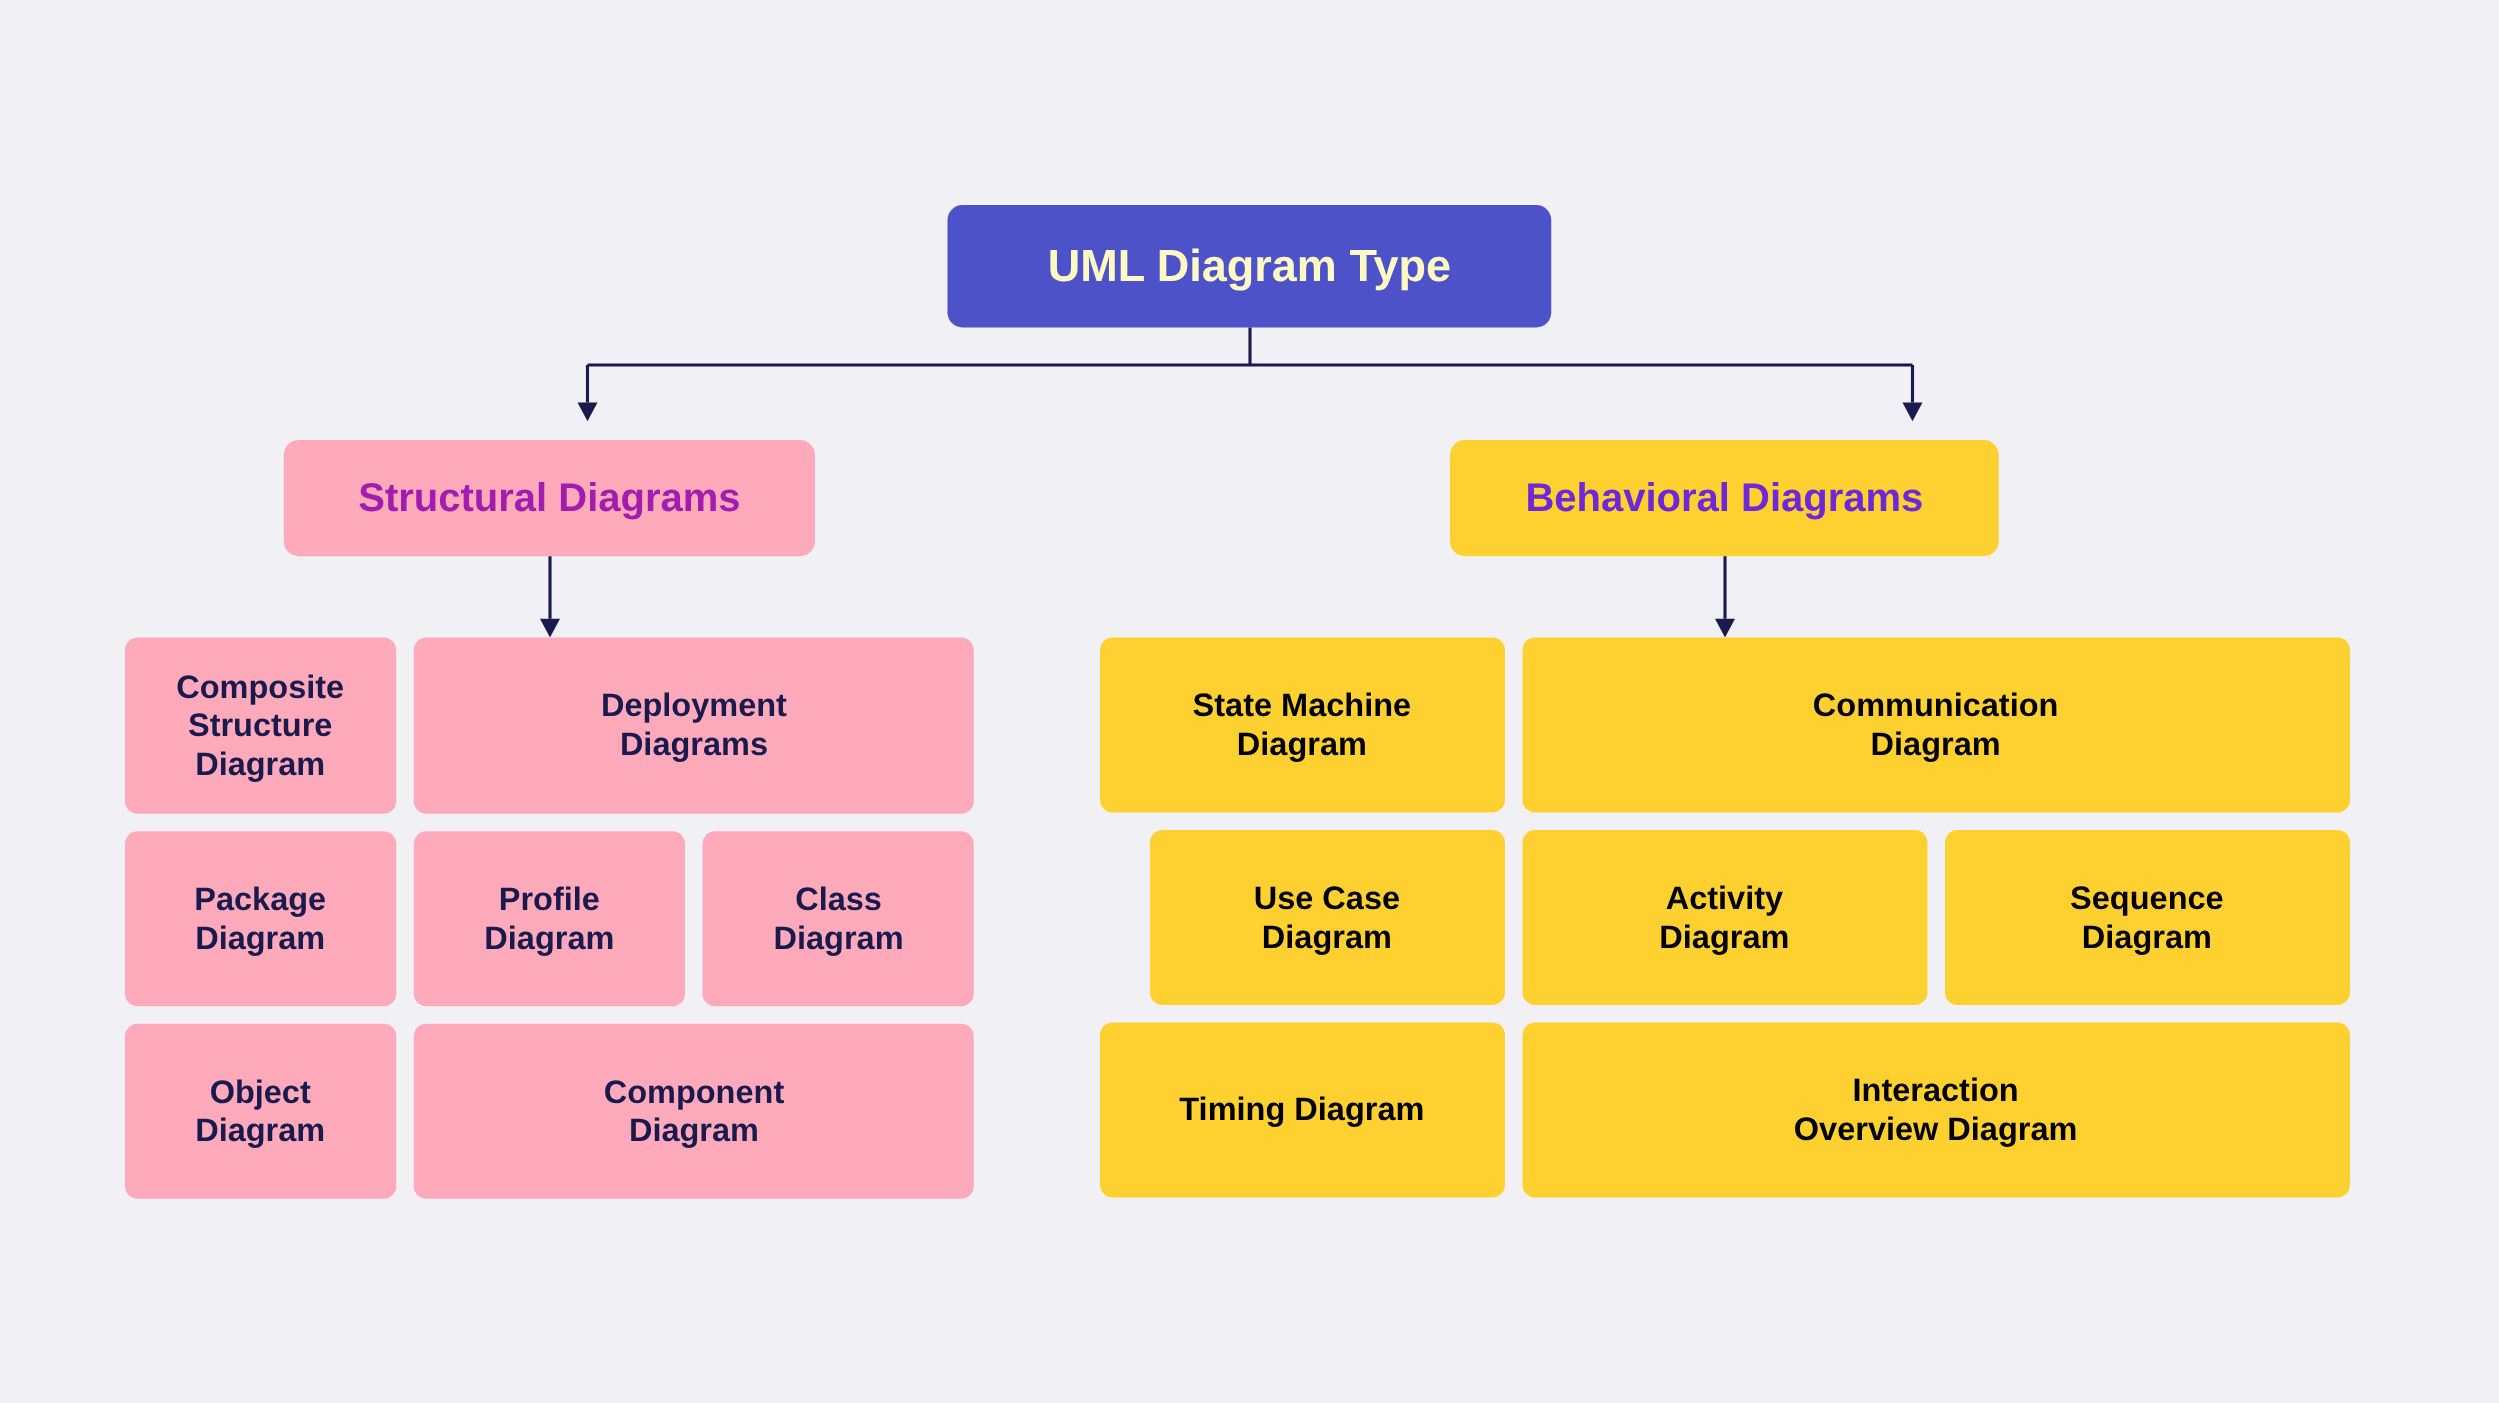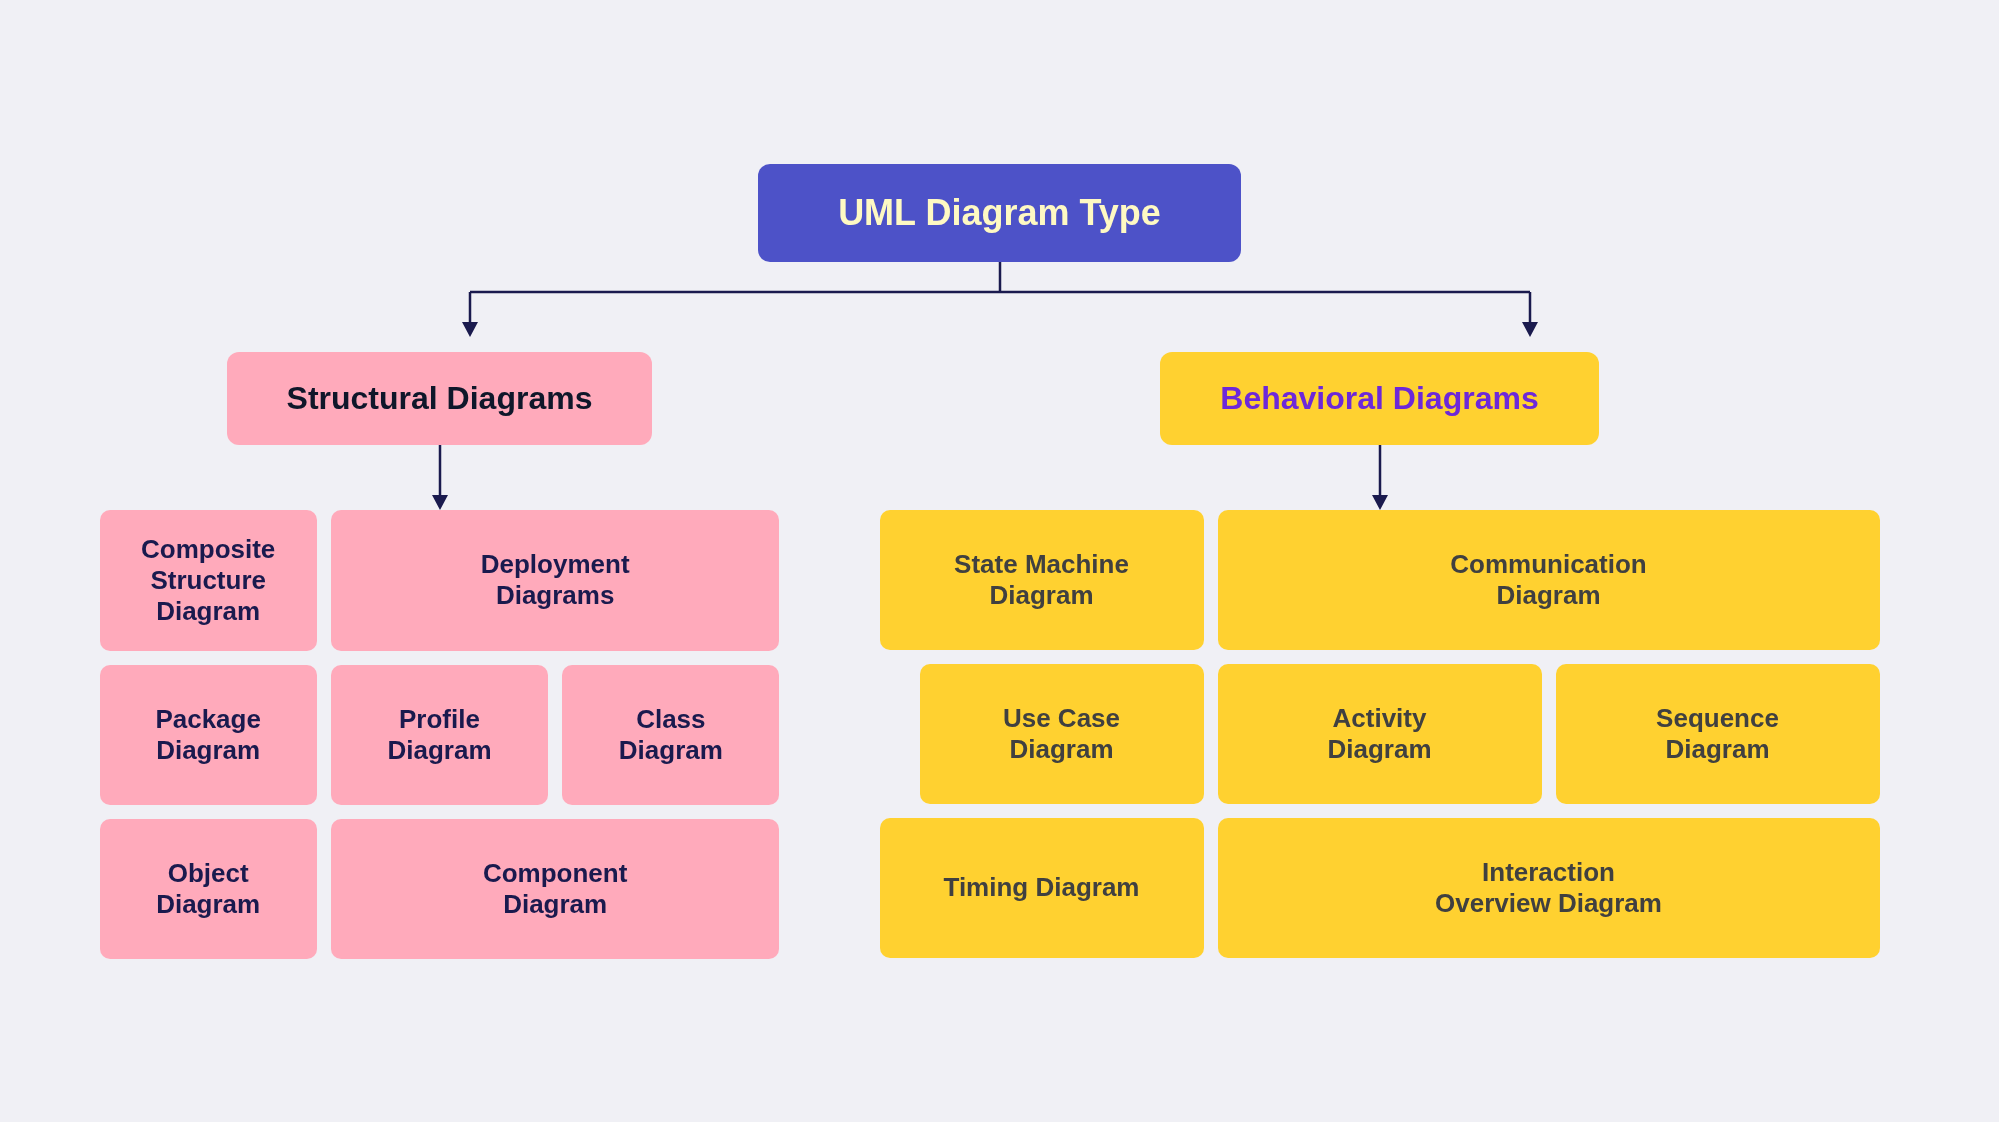--- a/index.html
+++ b/index.html
@@ -26,21 +26,21 @@
       text-align: center;
       min-width: 380px;
     }
 
     .structural-node {
       background: #ffaabb;
       border-radius: 12px;
       padding: 28px 60px;
       font-size: 32px;
       font-weight: bold;
-      color: #0f172a;
+      color: #a21caf;
       text-align: right;
       min-width: 360px;
     }
 
     .behavioral-node {
       background: #ffd130;
       border-radius: 12px;
       padding: 28px 60px;
       font-size: 32px;
       font-weight: bold;
@@ -62,21 +62,21 @@
       align-items: center;
       justify-content: center;
     }
 
     .yellow-box {
       background: #ffd130;
       border-radius: 10px;
       padding: 24px 20px;
       font-size: 26px;
       font-weight: bold;
-      color: #404040;
+      color: #000000;
       text-align: center;
       display: flex;
       align-items: center;
       justify-content: center;
     }
 
     .structural-grid {
       display: grid;
       grid-template-columns: 1fr 1fr;
       grid-template-rows: auto auto auto;

